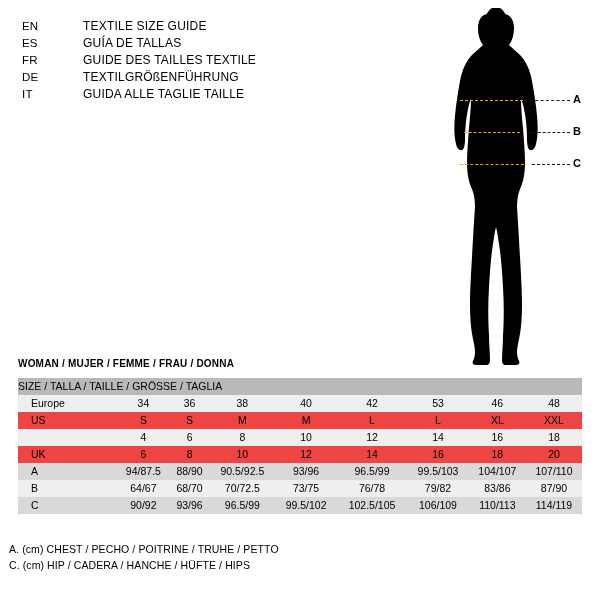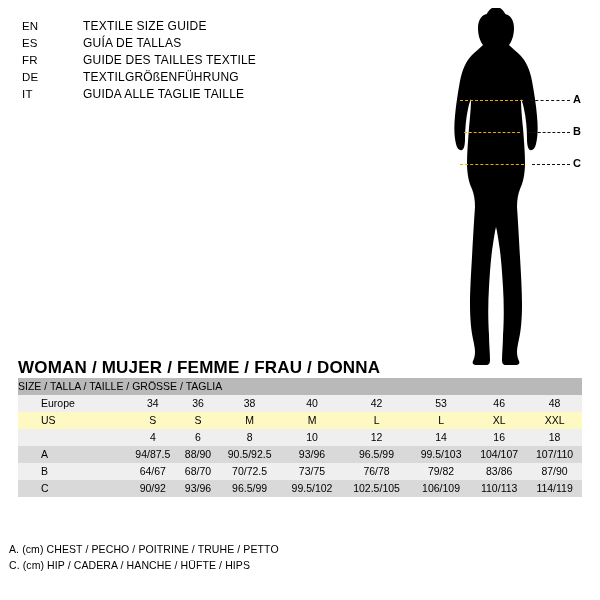--- a/index.html
+++ b/index.html
@@ -69,21 +69,21 @@
     font-size: 11px;
     font-weight: bold;
     color: #000;
   }
 
   
   .woman-title {
     position: absolute;
     left: 18px;
     top: 358px;
-    font-size: 17px;
+    font-size: 10px;
     font-weight: bold;
     letter-spacing: 0.2px;
   }
 
   table.size-table {
     position: absolute;
     left: 18px;
     top: 378px;
     width: 564px;
     border-collapse: collapse;
@@ -91,31 +91,31 @@
   }
   table.size-table td {
     padding: 0;
     height: 17px;
     line-height: 17px;
     text-align: center;
     white-space: nowrap;
   }
   table.size-table td.rowhead {
     text-align: left;
-    padding-left: 23px;
+    padding-left: 13px;
     width: 86px;
   }
   tr.band-dark td {
     background: #b9b9b9;
     font-weight: normal;
     text-align: left;
   }
   tr.band-mid td { background: #d9d9d9; }
   tr.band-light td { background: #efefef; }
-  tr.band-white td { background: #fef9c3; }
+  tr.band-white td { background: #ef4444; }
 
   
   .legend {
     position: absolute;
     left: 9px;
     top: 541px;
     width: 560px;
   }
   .legend-row {
     font-size: 10.5px;
@@ -259,20 +259,31 @@
         <td class="rowhead"></td>
         <td>4</td>
         <td>6</td>
         <td>8</td>
         <td>10</td>
         <td>12</td>
         <td>14</td>
         <td>16</td>
         <td>18</td>
       </tr>
+      <tr class="band-white">
+        <td class="rowhead">UK</td>
+        <td>6</td>
+        <td>8</td>
+        <td>10</td>
+        <td>12</td>
+        <td>14</td>
+        <td>16</td>
+        <td>18</td>
+        <td>20</td>
+      </tr>
       <tr class="band-mid">
         <td class="rowhead">A</td>
         <td>94/87.5</td>
         <td>88/90</td>
         <td>90.5/92.5</td>
         <td>93/96</td>
         <td>96.5/99</td>
         <td>99.5/103</td>
         <td>104/107</td>
         <td>107/110</td>

